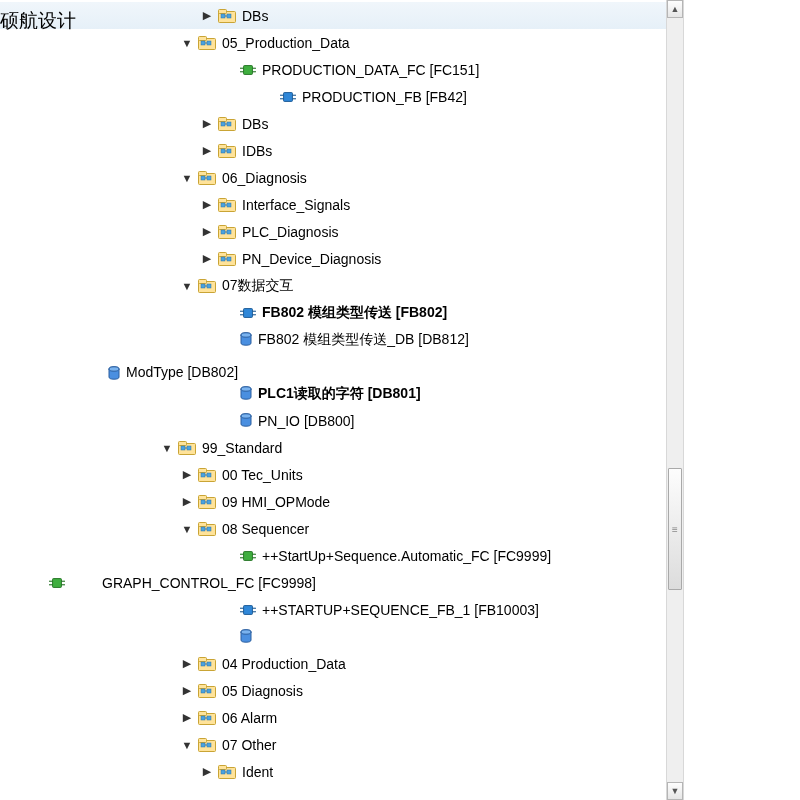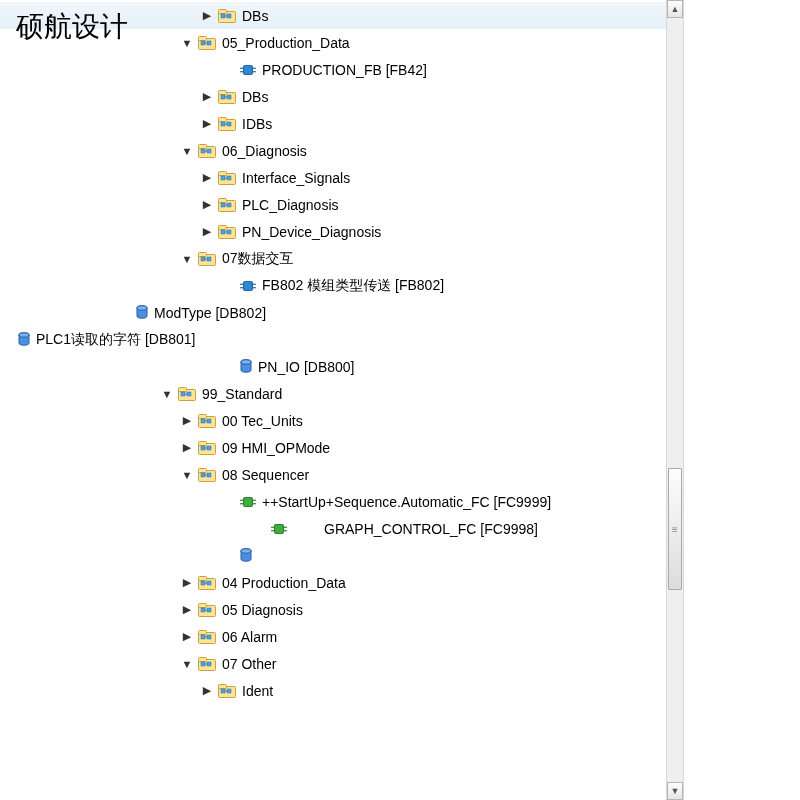--- a/index.html
+++ b/index.html
@@ -9,22 +9,22 @@
   height: 800px;
   font-family: "Segoe UI", Tahoma, sans-serif;
   font-size: 14px;
   background: #fff;
   overflow: hidden;
   position: relative;
 }
 .watermark {
   position: absolute;
   top: 8px;
-  left: 16px;
-  font-size: 28px;
+  left: 0;
+  font-size: 19px;
   color: #000;
   z-index: 10;
   font-family: "Microsoft YaHei", sans-serif;
 }
 .panel {
   position: absolute;
   left: 0;
   top: 0;
   width: 680px;
   height: 800px;
@@ -156,145 +156,169 @@
     <rect x="9" y="5" width="4" height="4" fill="#4aa3e0" stroke="#2e6fa3" stroke-width="0.5"></rect>
     <line x1="7" y1="7" x2="9" y2="7" stroke="#2e6fa3"></line>
   </svg>
         </span>
         <span class="label">05_Production_Data</span>
       </div>
       <div class="row" style="padding-left: 222px;">
         <span class="toggle blank">▶</span>
         <span class="icon block-icon">
           <svg width="18" height="12" viewBox="0 0 18 12">
-    <rect x="4" y="1" width="10" height="10" rx="1" fill="#2f87d8" stroke="#15548f"></rect>
-    <line x1="0" y1="4" x2="4" y2="4" stroke="#15548f" stroke-width="1.2"></line>
-    <line x1="0" y1="8" x2="4" y2="8" stroke="#15548f" stroke-width="1.2"></line>
-    <line x1="14" y1="4" x2="18" y2="4" stroke="#15548f" stroke-width="1.2"></line>
-    <line x1="14" y1="8" x2="18" y2="8" stroke="#15548f" stroke-width="1.2"></line>
-  </svg>
-        </span>
-        <span class="label">PRODUCTION_FB [FB42]</span>
-      </div>
-      <div class="row" style="padding-left: 200px;">
-        <span class="toggle">▶</span>
-        <span class="icon folder-icon">
-          <svg width="18" height="14" viewBox="0 0 18 14">
-    <rect x="0.5" y="2.5" width="17" height="11" rx="1" fill="#ffe39a" stroke="#c9a435"></rect>
-    <rect x="0.5" y="0.5" width="8" height="4" rx="1" fill="#ffe39a" stroke="#c9a435"></rect>
-    <rect x="3" y="5" width="4" height="4" fill="#4aa3e0" stroke="#2e6fa3" stroke-width="0.5"></rect>
-    <rect x="9" y="5" width="4" height="4" fill="#4aa3e0" stroke="#2e6fa3" stroke-width="0.5"></rect>
-    <line x1="7" y1="7" x2="9" y2="7" stroke="#2e6fa3"></line>
-  </svg>
-        </span>
-        <span class="label">DBs</span>
-      </div>
-      <div class="row" style="padding-left: 200px;">
-        <span class="toggle">▶</span>
-        <span class="icon folder-icon">
-          <svg width="18" height="14" viewBox="0 0 18 14">
-    <rect x="0.5" y="2.5" width="17" height="11" rx="1" fill="#ffe39a" stroke="#c9a435"></rect>
-    <rect x="0.5" y="0.5" width="8" height="4" rx="1" fill="#ffe39a" stroke="#c9a435"></rect>
-    <rect x="3" y="5" width="4" height="4" fill="#4aa3e0" stroke="#2e6fa3" stroke-width="0.5"></rect>
-    <rect x="9" y="5" width="4" height="4" fill="#4aa3e0" stroke="#2e6fa3" stroke-width="0.5"></rect>
-    <line x1="7" y1="7" x2="9" y2="7" stroke="#2e6fa3"></line>
-  </svg>
-        </span>
-        <span class="label">IDBs</span>
-      </div>
-      <div class="row" style="padding-left: 180px;">
-        <span class="toggle">▼</span>
-        <span class="icon folder-icon">
-          <svg width="18" height="14" viewBox="0 0 18 14">
-    <rect x="0.5" y="2.5" width="17" height="11" rx="1" fill="#ffe39a" stroke="#c9a435"></rect>
-    <rect x="0.5" y="0.5" width="8" height="4" rx="1" fill="#ffe39a" stroke="#c9a435"></rect>
-    <rect x="3" y="5" width="4" height="4" fill="#4aa3e0" stroke="#2e6fa3" stroke-width="0.5"></rect>
-    <rect x="9" y="5" width="4" height="4" fill="#4aa3e0" stroke="#2e6fa3" stroke-width="0.5"></rect>
-    <line x1="7" y1="7" x2="9" y2="7" stroke="#2e6fa3"></line>
-  </svg>
-        </span>
-        <span class="label">06_Diagnosis</span>
-      </div>
-      <div class="row" style="padding-left: 200px;">
-        <span class="toggle">▶</span>
-        <span class="icon folder-icon">
-          <svg width="18" height="14" viewBox="0 0 18 14">
-    <rect x="0.5" y="2.5" width="17" height="11" rx="1" fill="#ffe39a" stroke="#c9a435"></rect>
-    <rect x="0.5" y="0.5" width="8" height="4" rx="1" fill="#ffe39a" stroke="#c9a435"></rect>
-    <rect x="3" y="5" width="4" height="4" fill="#4aa3e0" stroke="#2e6fa3" stroke-width="0.5"></rect>
-    <rect x="9" y="5" width="4" height="4" fill="#4aa3e0" stroke="#2e6fa3" stroke-width="0.5"></rect>
-    <line x1="7" y1="7" x2="9" y2="7" stroke="#2e6fa3"></line>
-  </svg>
-        </span>
-        <span class="label">Interface_Signals</span>
-      </div>
-      <div class="row" style="padding-left: 200px;">
-        <span class="toggle">▶</span>
-        <span class="icon folder-icon">
-          <svg width="18" height="14" viewBox="0 0 18 14">
-    <rect x="0.5" y="2.5" width="17" height="11" rx="1" fill="#ffe39a" stroke="#c9a435"></rect>
-    <rect x="0.5" y="0.5" width="8" height="4" rx="1" fill="#ffe39a" stroke="#c9a435"></rect>
-    <rect x="3" y="5" width="4" height="4" fill="#4aa3e0" stroke="#2e6fa3" stroke-width="0.5"></rect>
-    <rect x="9" y="5" width="4" height="4" fill="#4aa3e0" stroke="#2e6fa3" stroke-width="0.5"></rect>
-    <line x1="7" y1="7" x2="9" y2="7" stroke="#2e6fa3"></line>
-  </svg>
-        </span>
-        <span class="label">PLC_Diagnosis</span>
-      </div>
-      <div class="row" style="padding-left: 200px;">
-        <span class="toggle">▶</span>
-        <span class="icon folder-icon">
-          <svg width="18" height="14" viewBox="0 0 18 14">
-    <rect x="0.5" y="2.5" width="17" height="11" rx="1" fill="#ffe39a" stroke="#c9a435"></rect>
-    <rect x="0.5" y="0.5" width="8" height="4" rx="1" fill="#ffe39a" stroke="#c9a435"></rect>
-    <rect x="3" y="5" width="4" height="4" fill="#4aa3e0" stroke="#2e6fa3" stroke-width="0.5"></rect>
-    <rect x="9" y="5" width="4" height="4" fill="#4aa3e0" stroke="#2e6fa3" stroke-width="0.5"></rect>
-    <line x1="7" y1="7" x2="9" y2="7" stroke="#2e6fa3"></line>
-  </svg>
-        </span>
-        <span class="label">PN_Device_Diagnosis</span>
-      </div>
-      <div class="row" style="padding-left: 180px;">
-        <span class="toggle">▼</span>
-        <span class="icon folder-icon">
-          <svg width="18" height="14" viewBox="0 0 18 14">
-    <rect x="0.5" y="2.5" width="17" height="11" rx="1" fill="#ffe39a" stroke="#c9a435"></rect>
-    <rect x="0.5" y="0.5" width="8" height="4" rx="1" fill="#ffe39a" stroke="#c9a435"></rect>
-    <rect x="3" y="5" width="4" height="4" fill="#4aa3e0" stroke="#2e6fa3" stroke-width="0.5"></rect>
-    <rect x="9" y="5" width="4" height="4" fill="#4aa3e0" stroke="#2e6fa3" stroke-width="0.5"></rect>
-    <line x1="7" y1="7" x2="9" y2="7" stroke="#2e6fa3"></line>
-  </svg>
-        </span>
-        <span class="label">07数据交互</span>
-      </div>
-      <div class="row" style="padding-left: 222px;">
+    <rect x="4" y="1" width="10" height="10" rx="1" fill="#3fae3f" stroke="#1e6f1e"></rect>
+    <line x1="0" y1="4" x2="4" y2="4" stroke="#1e6f1e" stroke-width="1.2"></line>
+    <line x1="0" y1="8" x2="4" y2="8" stroke="#1e6f1e" stroke-width="1.2"></line>
+    <line x1="14" y1="4" x2="18" y2="4" stroke="#1e6f1e" stroke-width="1.2"></line>
+    <line x1="14" y1="8" x2="18" y2="8" stroke="#1e6f1e" stroke-width="1.2"></line>
+  </svg>
+        </span>
+        <span class="label">PRODUCTION_DATA_FC [FC151]</span>
+      </div>
+      <div class="row" style="padding-left: 222px; margin-left: 40px;">
         <span class="toggle blank">▶</span>
         <span class="icon block-icon">
           <svg width="18" height="12" viewBox="0 0 18 12">
     <rect x="4" y="1" width="10" height="10" rx="1" fill="#2f87d8" stroke="#15548f"></rect>
     <line x1="0" y1="4" x2="4" y2="4" stroke="#15548f" stroke-width="1.2"></line>
     <line x1="0" y1="8" x2="4" y2="8" stroke="#15548f" stroke-width="1.2"></line>
     <line x1="14" y1="4" x2="18" y2="4" stroke="#15548f" stroke-width="1.2"></line>
     <line x1="14" y1="8" x2="18" y2="8" stroke="#15548f" stroke-width="1.2"></line>
   </svg>
         </span>
+        <span class="label">PRODUCTION_FB [FB42]</span>
+      </div>
+      <div class="row" style="padding-left: 200px;">
+        <span class="toggle">▶</span>
+        <span class="icon folder-icon">
+          <svg width="18" height="14" viewBox="0 0 18 14">
+    <rect x="0.5" y="2.5" width="17" height="11" rx="1" fill="#ffe39a" stroke="#c9a435"></rect>
+    <rect x="0.5" y="0.5" width="8" height="4" rx="1" fill="#ffe39a" stroke="#c9a435"></rect>
+    <rect x="3" y="5" width="4" height="4" fill="#4aa3e0" stroke="#2e6fa3" stroke-width="0.5"></rect>
+    <rect x="9" y="5" width="4" height="4" fill="#4aa3e0" stroke="#2e6fa3" stroke-width="0.5"></rect>
+    <line x1="7" y1="7" x2="9" y2="7" stroke="#2e6fa3"></line>
+  </svg>
+        </span>
+        <span class="label">DBs</span>
+      </div>
+      <div class="row" style="padding-left: 200px;">
+        <span class="toggle">▶</span>
+        <span class="icon folder-icon">
+          <svg width="18" height="14" viewBox="0 0 18 14">
+    <rect x="0.5" y="2.5" width="17" height="11" rx="1" fill="#ffe39a" stroke="#c9a435"></rect>
+    <rect x="0.5" y="0.5" width="8" height="4" rx="1" fill="#ffe39a" stroke="#c9a435"></rect>
+    <rect x="3" y="5" width="4" height="4" fill="#4aa3e0" stroke="#2e6fa3" stroke-width="0.5"></rect>
+    <rect x="9" y="5" width="4" height="4" fill="#4aa3e0" stroke="#2e6fa3" stroke-width="0.5"></rect>
+    <line x1="7" y1="7" x2="9" y2="7" stroke="#2e6fa3"></line>
+  </svg>
+        </span>
+        <span class="label">IDBs</span>
+      </div>
+      <div class="row" style="padding-left: 180px;">
+        <span class="toggle">▼</span>
+        <span class="icon folder-icon">
+          <svg width="18" height="14" viewBox="0 0 18 14">
+    <rect x="0.5" y="2.5" width="17" height="11" rx="1" fill="#ffe39a" stroke="#c9a435"></rect>
+    <rect x="0.5" y="0.5" width="8" height="4" rx="1" fill="#ffe39a" stroke="#c9a435"></rect>
+    <rect x="3" y="5" width="4" height="4" fill="#4aa3e0" stroke="#2e6fa3" stroke-width="0.5"></rect>
+    <rect x="9" y="5" width="4" height="4" fill="#4aa3e0" stroke="#2e6fa3" stroke-width="0.5"></rect>
+    <line x1="7" y1="7" x2="9" y2="7" stroke="#2e6fa3"></line>
+  </svg>
+        </span>
+        <span class="label">06_Diagnosis</span>
+      </div>
+      <div class="row" style="padding-left: 200px;">
+        <span class="toggle">▶</span>
+        <span class="icon folder-icon">
+          <svg width="18" height="14" viewBox="0 0 18 14">
+    <rect x="0.5" y="2.5" width="17" height="11" rx="1" fill="#ffe39a" stroke="#c9a435"></rect>
+    <rect x="0.5" y="0.5" width="8" height="4" rx="1" fill="#ffe39a" stroke="#c9a435"></rect>
+    <rect x="3" y="5" width="4" height="4" fill="#4aa3e0" stroke="#2e6fa3" stroke-width="0.5"></rect>
+    <rect x="9" y="5" width="4" height="4" fill="#4aa3e0" stroke="#2e6fa3" stroke-width="0.5"></rect>
+    <line x1="7" y1="7" x2="9" y2="7" stroke="#2e6fa3"></line>
+  </svg>
+        </span>
+        <span class="label">Interface_Signals</span>
+      </div>
+      <div class="row" style="padding-left: 200px;">
+        <span class="toggle">▶</span>
+        <span class="icon folder-icon">
+          <svg width="18" height="14" viewBox="0 0 18 14">
+    <rect x="0.5" y="2.5" width="17" height="11" rx="1" fill="#ffe39a" stroke="#c9a435"></rect>
+    <rect x="0.5" y="0.5" width="8" height="4" rx="1" fill="#ffe39a" stroke="#c9a435"></rect>
+    <rect x="3" y="5" width="4" height="4" fill="#4aa3e0" stroke="#2e6fa3" stroke-width="0.5"></rect>
+    <rect x="9" y="5" width="4" height="4" fill="#4aa3e0" stroke="#2e6fa3" stroke-width="0.5"></rect>
+    <line x1="7" y1="7" x2="9" y2="7" stroke="#2e6fa3"></line>
+  </svg>
+        </span>
+        <span class="label">PLC_Diagnosis</span>
+      </div>
+      <div class="row" style="padding-left: 200px;">
+        <span class="toggle">▶</span>
+        <span class="icon folder-icon">
+          <svg width="18" height="14" viewBox="0 0 18 14">
+    <rect x="0.5" y="2.5" width="17" height="11" rx="1" fill="#ffe39a" stroke="#c9a435"></rect>
+    <rect x="0.5" y="0.5" width="8" height="4" rx="1" fill="#ffe39a" stroke="#c9a435"></rect>
+    <rect x="3" y="5" width="4" height="4" fill="#4aa3e0" stroke="#2e6fa3" stroke-width="0.5"></rect>
+    <rect x="9" y="5" width="4" height="4" fill="#4aa3e0" stroke="#2e6fa3" stroke-width="0.5"></rect>
+    <line x1="7" y1="7" x2="9" y2="7" stroke="#2e6fa3"></line>
+  </svg>
+        </span>
+        <span class="label">PN_Device_Diagnosis</span>
+      </div>
+      <div class="row" style="padding-left: 180px;">
+        <span class="toggle">▼</span>
+        <span class="icon folder-icon">
+          <svg width="18" height="14" viewBox="0 0 18 14">
+    <rect x="0.5" y="2.5" width="17" height="11" rx="1" fill="#ffe39a" stroke="#c9a435"></rect>
+    <rect x="0.5" y="0.5" width="8" height="4" rx="1" fill="#ffe39a" stroke="#c9a435"></rect>
+    <rect x="3" y="5" width="4" height="4" fill="#4aa3e0" stroke="#2e6fa3" stroke-width="0.5"></rect>
+    <rect x="9" y="5" width="4" height="4" fill="#4aa3e0" stroke="#2e6fa3" stroke-width="0.5"></rect>
+    <line x1="7" y1="7" x2="9" y2="7" stroke="#2e6fa3"></line>
+  </svg>
+        </span>
+        <span class="label">07数据交互</span>
+      </div>
+      <div class="row" style="padding-left: 222px; font-weight: bold;">
+        <span class="toggle blank">▶</span>
+        <span class="icon block-icon">
+          <svg width="18" height="12" viewBox="0 0 18 12">
+    <rect x="4" y="1" width="10" height="10" rx="1" fill="#2f87d8" stroke="#15548f"></rect>
+    <line x1="0" y1="4" x2="4" y2="4" stroke="#15548f" stroke-width="1.2"></line>
+    <line x1="0" y1="8" x2="4" y2="8" stroke="#15548f" stroke-width="1.2"></line>
+    <line x1="14" y1="4" x2="18" y2="4" stroke="#15548f" stroke-width="1.2"></line>
+    <line x1="14" y1="8" x2="18" y2="8" stroke="#15548f" stroke-width="1.2"></line>
+  </svg>
+        </span>
         <span class="label">FB802 模组类型传送 [FB802]</span>
       </div>
-      <div class="row" style="padding-left: 118px;">
+      <div class="row" style="padding-left: 222px;">
         <span class="toggle blank">▶</span>
         <span class="icon db-icon">
           <svg width="12" height="15" viewBox="0 0 12 15">
     <ellipse cx="6" cy="3" rx="5" ry="2.2" fill="#4a8fe0" stroke="#2b5fa0"></ellipse>
     <path d="M1 3 v8 a5 2.2 0 0 0 10 0 v-8" fill="#4a8fe0" stroke="#2b5fa0"></path>
     <ellipse cx="6" cy="3" rx="5" ry="2.2" fill="#7ab3ef" stroke="#2b5fa0"></ellipse>
   </svg>
         </span>
+        <span class="label">FB802 模组类型传送_DB [DB812]</span>
+      </div>
+      <div class="row" style="padding-left: 90px; align-items: flex-end;">
+        <span class="toggle blank">▶</span>
+        <span class="icon db-icon">
+          <svg width="12" height="15" viewBox="0 0 12 15">
+    <ellipse cx="6" cy="3" rx="5" ry="2.2" fill="#4a8fe0" stroke="#2b5fa0"></ellipse>
+    <path d="M1 3 v8 a5 2.2 0 0 0 10 0 v-8" fill="#4a8fe0" stroke="#2b5fa0"></path>
+    <ellipse cx="6" cy="3" rx="5" ry="2.2" fill="#7ab3ef" stroke="#2b5fa0"></ellipse>
+  </svg>
+        </span>
         <span class="label">ModType [DB802]</span>
       </div>
-      <div class="row" style="">
+      <div class="row" style="padding-left: 222px; font-weight: bold;">
         <span class="toggle blank">▶</span>
         <span class="icon db-icon">
           <svg width="12" height="15" viewBox="0 0 12 15">
     <ellipse cx="6" cy="3" rx="5" ry="2.2" fill="#4a8fe0" stroke="#2b5fa0"></ellipse>
     <path d="M1 3 v8 a5 2.2 0 0 0 10 0 v-8" fill="#4a8fe0" stroke="#2b5fa0"></path>
     <ellipse cx="6" cy="3" rx="5" ry="2.2" fill="#7ab3ef" stroke="#2b5fa0"></ellipse>
   </svg>
         </span>
         <span class="label">PLC1读取的字符 [DB801]</span>
       </div>
@@ -367,32 +391,45 @@
           <svg width="18" height="12" viewBox="0 0 18 12">
     <rect x="4" y="1" width="10" height="10" rx="1" fill="#3fae3f" stroke="#1e6f1e"></rect>
     <line x1="0" y1="4" x2="4" y2="4" stroke="#1e6f1e" stroke-width="1.2"></line>
     <line x1="0" y1="8" x2="4" y2="8" stroke="#1e6f1e" stroke-width="1.2"></line>
     <line x1="14" y1="4" x2="18" y2="4" stroke="#1e6f1e" stroke-width="1.2"></line>
     <line x1="14" y1="8" x2="18" y2="8" stroke="#1e6f1e" stroke-width="1.2"></line>
   </svg>
         </span>
         <span class="label">++StartUp+Sequence.Automatic_FC [FC9999]</span>
       </div>
-      <div class="row" style="padding-left: 222px; gap: 31px;">
+      <div class="row" style=" gap: 31px;">
         <span class="toggle blank">▶</span>
         <span class="icon block-icon">
           <svg width="18" height="12" viewBox="0 0 18 12">
     <rect x="4" y="1" width="10" height="10" rx="1" fill="#3fae3f" stroke="#1e6f1e"></rect>
     <line x1="0" y1="4" x2="4" y2="4" stroke="#1e6f1e" stroke-width="1.2"></line>
     <line x1="0" y1="8" x2="4" y2="8" stroke="#1e6f1e" stroke-width="1.2"></line>
     <line x1="14" y1="4" x2="18" y2="4" stroke="#1e6f1e" stroke-width="1.2"></line>
     <line x1="14" y1="8" x2="18" y2="8" stroke="#1e6f1e" stroke-width="1.2"></line>
   </svg>
         </span>
         <span class="label">GRAPH_CONTROL_FC [FC9998]</span>
+      </div>
+      <div class="row" style="padding-left: 222px;">
+        <span class="toggle blank">▶</span>
+        <span class="icon block-icon">
+          <svg width="18" height="12" viewBox="0 0 18 12">
+    <rect x="4" y="1" width="10" height="10" rx="1" fill="#2f87d8" stroke="#15548f"></rect>
+    <line x1="0" y1="4" x2="4" y2="4" stroke="#15548f" stroke-width="1.2"></line>
+    <line x1="0" y1="8" x2="4" y2="8" stroke="#15548f" stroke-width="1.2"></line>
+    <line x1="14" y1="4" x2="18" y2="4" stroke="#15548f" stroke-width="1.2"></line>
+    <line x1="14" y1="8" x2="18" y2="8" stroke="#15548f" stroke-width="1.2"></line>
+  </svg>
+        </span>
+        <span class="label">++STARTUP+SEQUENCE_FB_1 [FB10003]</span>
       </div>
       <div class="row" style="padding-left: 222px;">
         <span class="toggle blank">▶</span>
         <span class="icon db-icon">
           <svg width="12" height="15" viewBox="0 0 12 15">
     <ellipse cx="6" cy="3" rx="5" ry="2.2" fill="#4a8fe0" stroke="#2b5fa0"></ellipse>
     <path d="M1 3 v8 a5 2.2 0 0 0 10 0 v-8" fill="#4a8fe0" stroke="#2b5fa0"></path>
     <ellipse cx="6" cy="3" rx="5" ry="2.2" fill="#7ab3ef" stroke="#2b5fa0"></ellipse>
   </svg>
         </span>

